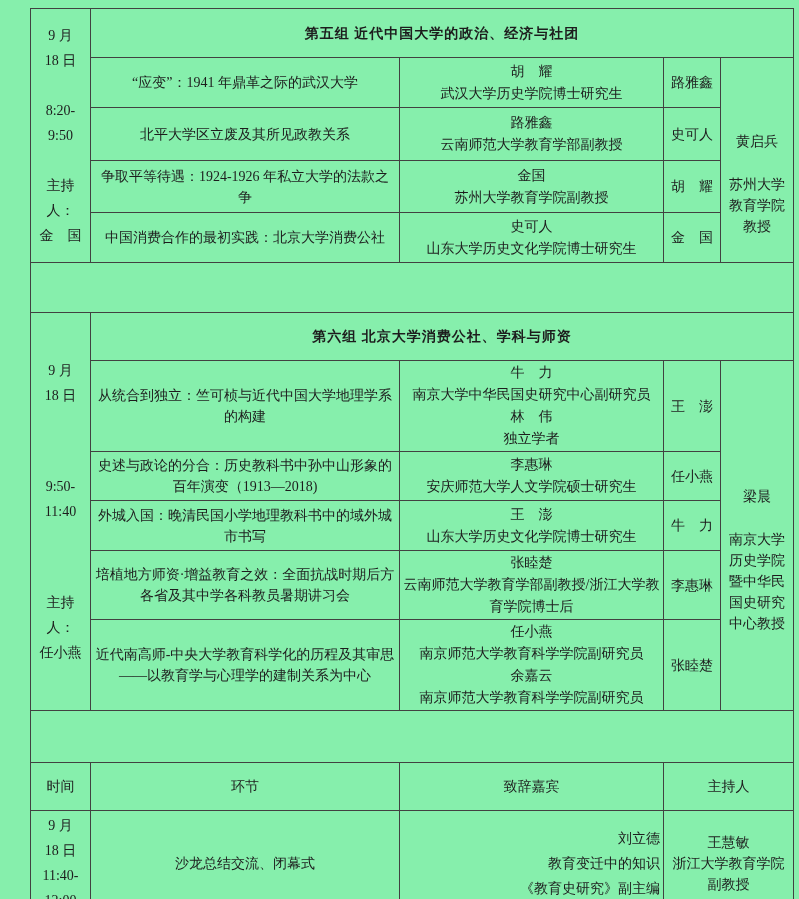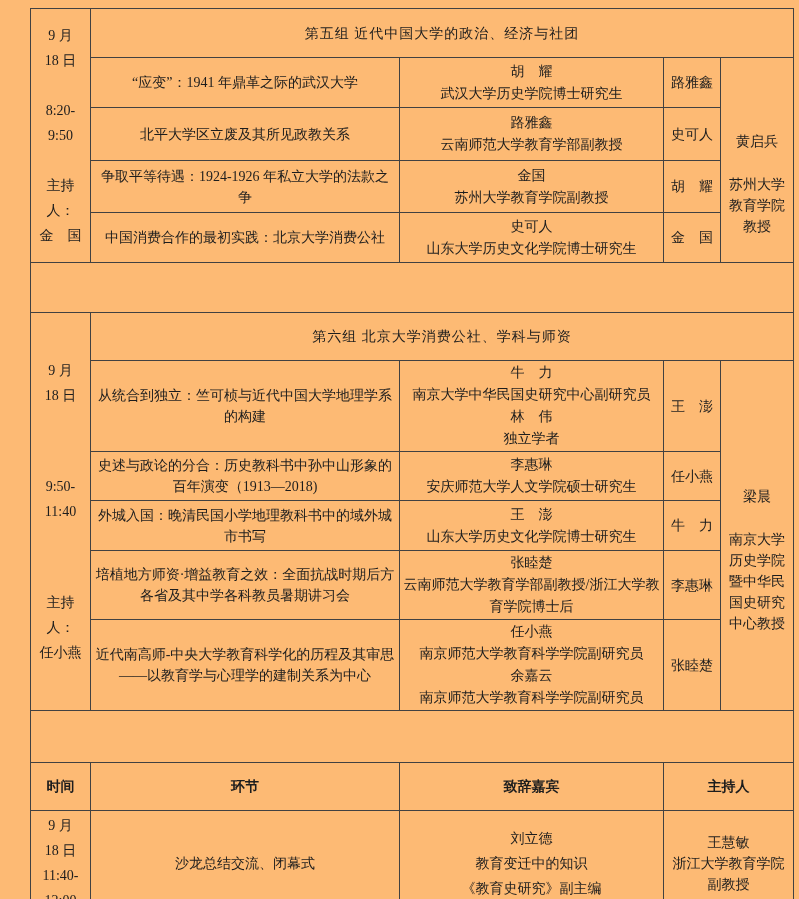--- a/index.html
+++ b/index.html
@@ -1,40 +1,40 @@
 <!DOCTYPE html>
 <html><head>
 <meta charset="utf-8">
 <style>
   html,body{margin:0;padding:0;background:#ffffff;}
   .page{
-    width:799px;height:899px;background:#fdba74;box-sizing:border-box;
+    width:799px;height:899px;background:#86efac;box-sizing:border-box;
     padding:8px 0 0 30px;overflow:hidden;
     font-family:"Liberation Serif","DejaVu Serif",serif;color:#1d1d1d;
   }
   table.sched{border-collapse:collapse;table-layout:fixed;width:763px;}
   table.sched td{
     border:1px solid #414141;text-align:center;vertical-align:middle;
     font-size:14px;line-height:21px;padding:1px 3px;box-sizing:border-box;
     word-break:break-all;
   }
-  .ghdr{font-weight:normal;letter-spacing:1px;}
-  .hdr3 td{font-weight:bold;margin-top:44px;}
+  .ghdr{font-weight:bold;letter-spacing:1px;}
+  .hdr3 td{font-weight:normal;margin-top:44px;}
   .timecell{padding:0;}
   .tflex{display:flex;flex-direction:column;justify-content:space-around;align-items:center;line-height:25px;}
   .tflex-g5{height:250px;}
   .tflex-g6{height:374px;}
   .tflex-g3{height:100px;}
   .tblock{text-align:center;}
   .prescell div{line-height:22px;}
   .titlecell{padding:1px 5px;}
   .commcell{padding:0 13px;line-height:26px;}
   .commcell .cname{margin-bottom:22px;margin-top:48px;}
   .hostcell3{padding:0 14px;line-height:25px;}
-  .spk div{line-height:25px;}
+  .spk div{line-height:25px;text-align:right;}
   .spacer td{border-left:1px solid #414141;border-right:1px solid #414141;}
 </style>
 </head>
 <body>
 
 <div class="page">
   <table class="sched">
     <colgroup>
       <col style="width:60px">
         <col style="width:309px">

